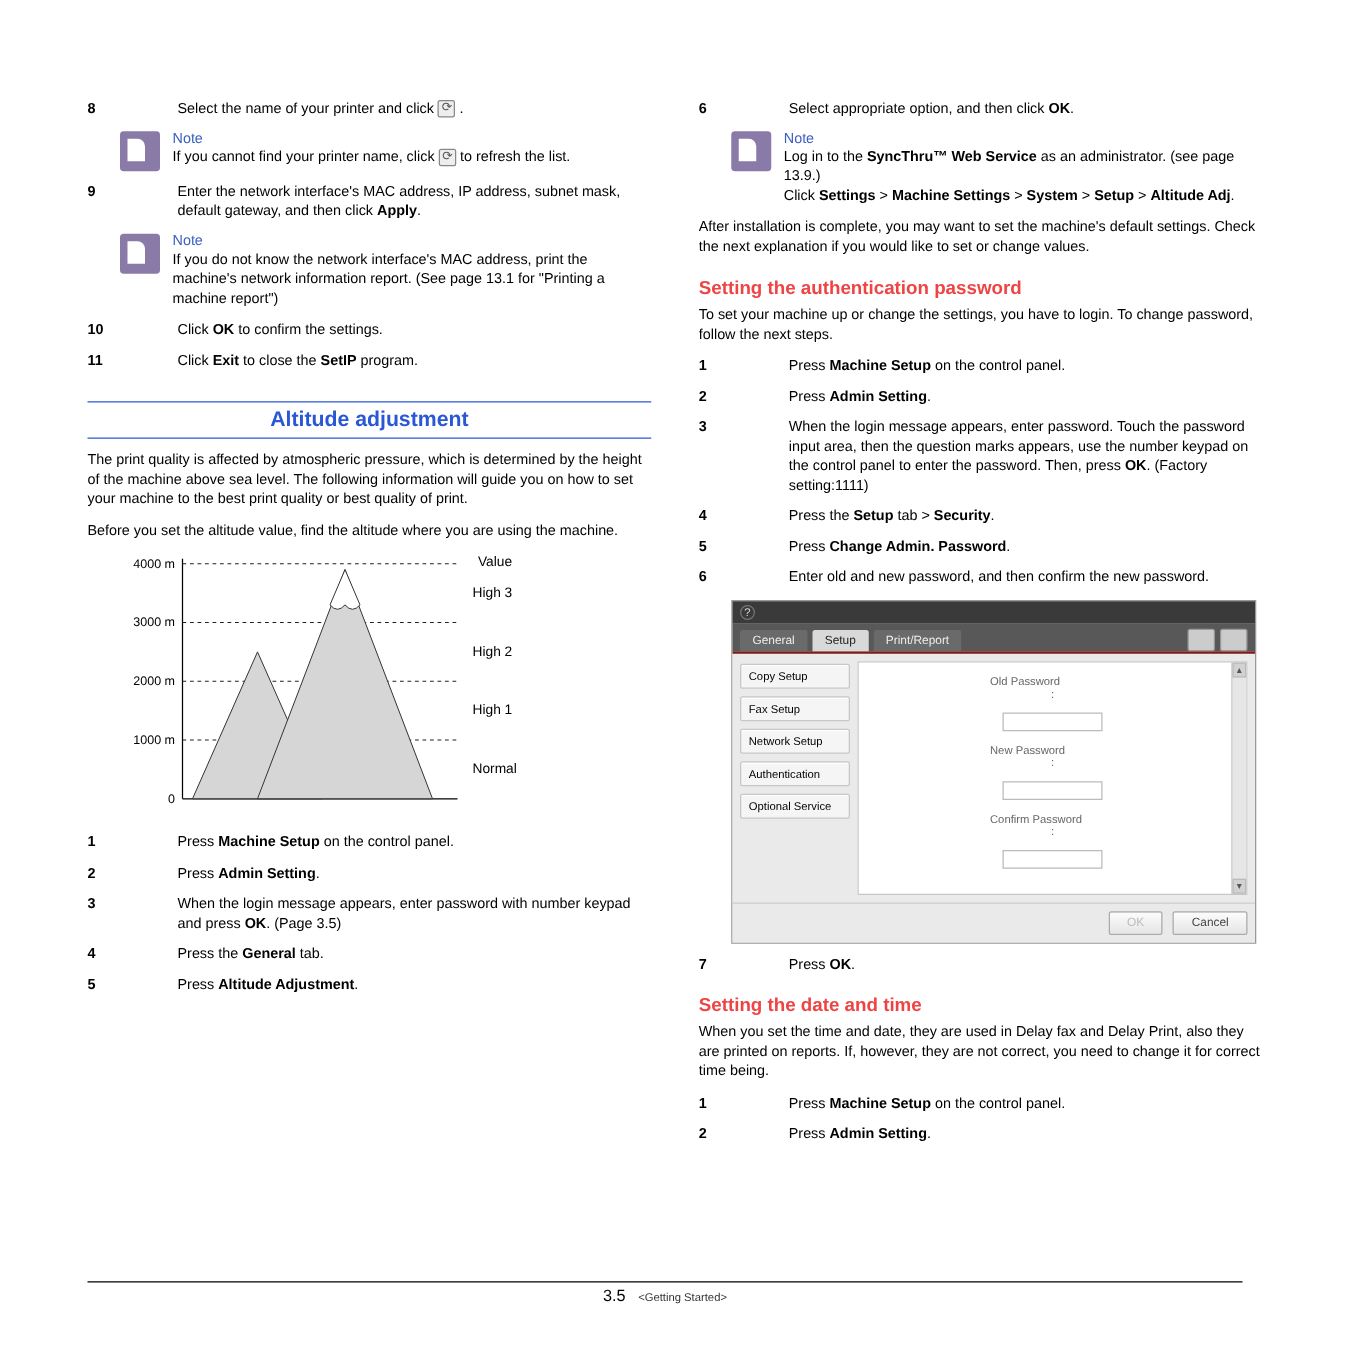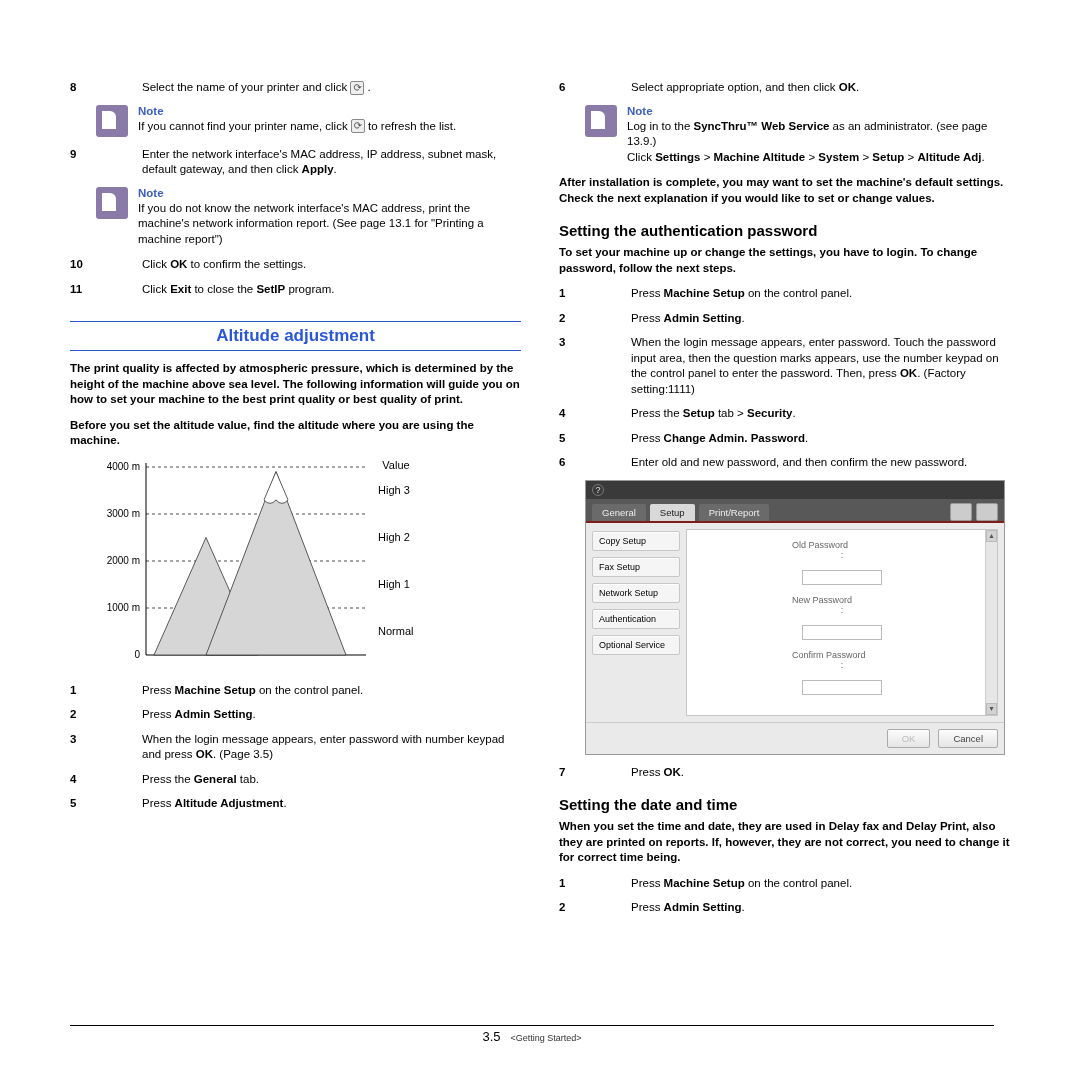--- a/index.html
+++ b/index.html
@@ -26,31 +26,31 @@
   }
   .note-icon::after {
     content: ""; position: absolute; left: 6px; top: 6px; width: 14px; height: 18px;
     background: #fff; border-radius: 0 6px 0 0;
     -webkit-mask: none;
   }
   .note-icon::before {
     content: ""; position: absolute; left: 8px; top: 10px; width: 10px; height: 12px;
     background: #8a7aa8;
   }
-  .note-title { color: #3b5fbf; font-weight: bold; font-size: 11.5px; margin-bottom: 2px; }
+  .note-title { color: #3b5fbf; font-weight: normal; font-size: 11.5px; margin-bottom: 2px; }
   .note-body { line-height: 1.35; }
   .section-heading {
     color: #2a57d6; font-weight: bold; font-size: 17px; text-align: center;
     border-top: 1.5px solid #2a57d6; border-bottom: 1.5px solid #2a57d6;
     padding: 4px 0; margin: 24px 0 10px 0;
   }
   .sub-heading {
-    color: #000000; font-weight: bold; font-size: 15px; margin: 16px 0 6px 0;
-  }
-  .body-para { line-height: 1.35; margin-bottom: 10px; font-weight: bold; }
+    color: #ef4444; font-weight: bold; font-size: 15px; margin: 16px 0 6px 0;
+  }
+  .body-para { line-height: 1.35; margin-bottom: 10px; }
   .inline-icon {
     display: inline-block; width: 14px; height: 14px; vertical-align: middle;
     border: 1px solid #888; border-radius: 2px; background: #eee; position: relative;
   }
   .inline-icon::after { content: "⟳"; font-size: 10px; position: absolute; left: 2px; top: -1px; color: #555; }
   .chart-wrap { margin: 8px 0 14px 26px; font-size: 10.5px; }
   .chart-svg { display: block; }
   .footer {
     position: absolute; left: 70px; right: 86px; bottom: 36px;
     border-top: 1px solid #000; text-align: center; padding-top: 3px;
@@ -178,21 +178,21 @@
   <div class="col">
     <div id="right-steps-a">
         <div class="step">
           <div class="step-num">6</div>
         <div class="step-text">Select appropriate option, and then click <b>OK</b>.</div>
         </div>
         <div class="note-block">
           <div class="note-icon"></div>
         <div>
             <div class="note-title">Note</div>
-        <div class="note-body">Log in to the <b>SyncThru™ Web Service</b> as an administrator. (see page 13.9.)<br>Click <b>Settings</b> &gt; <b>Machine Altitude</b> &gt; <b>System</b> &gt; <b>Setup</b> &gt; <b>Altitude Adj</b>.</div>
+        <div class="note-body">Log in to the <b>SyncThru™ Web Service</b> as an administrator. (see page 13.9.)<br>Click <b>Settings</b> &gt; <b>Machine Settings</b> &gt; <b>System</b> &gt; <b>Setup</b> &gt; <b>Altitude Adj</b>.</div>
           </div>
         </div>
       </div>
 
     <p class="body-para">After installation is complete, you may want to set the machine's default settings. Check the next explanation if you would like to set or change values.</p>
 
     <div class="sub-heading">Setting the authentication password</div>
     <p class="body-para">To set your machine up or change the settings, you have to login. To change password, follow the next steps.</p>
 
     <div id="right-steps-b">

